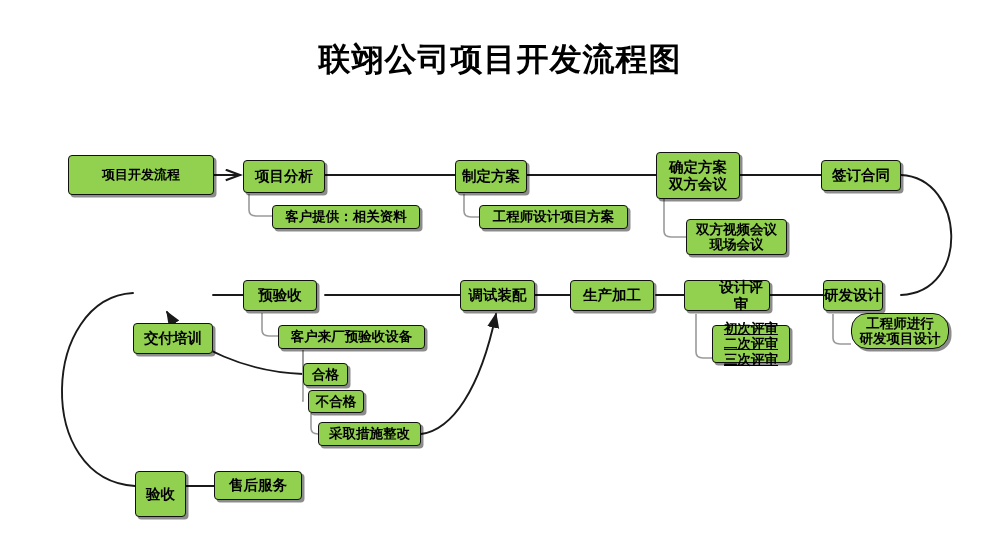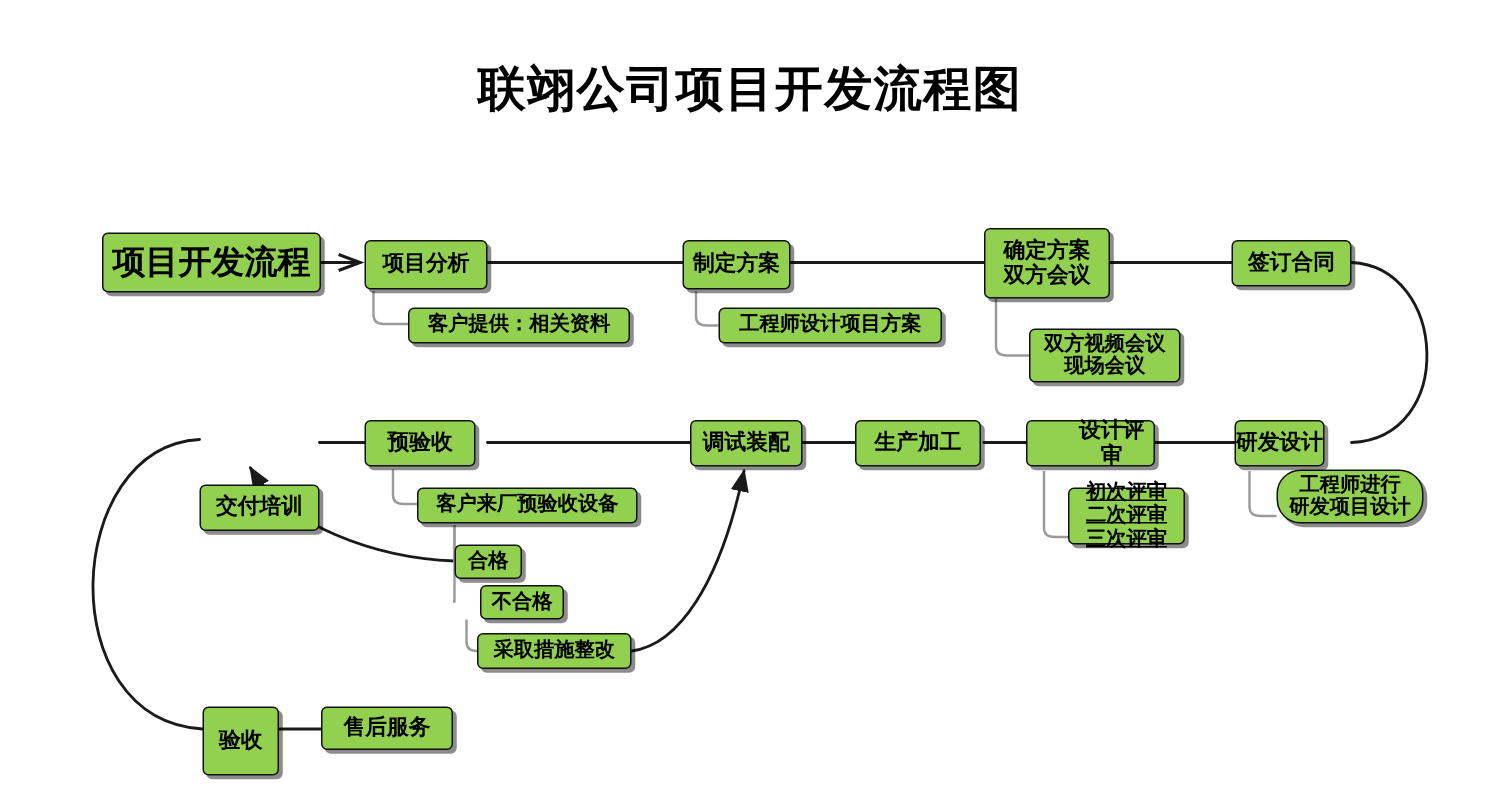--- a/index.html
+++ b/index.html
@@ -51,21 +51,21 @@
     align-items: center;
     justify-content: center;
     text-align: center;
     font-family: "DejaVu Serif", "Liberation Serif", serif;
     font-weight: bold;
     color: #000000;
     line-height: 1.12;
     white-space: pre-line;
     user-select: none;
   }
-  .n-lg { font-size: 22px; }
+  .n-lg { font-size: 13px; }
   .n-md { font-size: 14.5px; }
   .n-sm { font-size: 13.5px; }
 </style>
 </head>
 <body>
 
 <div id="canvas">
 
   <div id="diagram-title">联翊公司项目开发流程图</div>
 
@@ -147,21 +147,21 @@
   <div class="node n-md" style="left:570px; top:280px;  width:84px;  height:31px;text-align:center;">生产加工</div>
 
   <div class="node n-md" style="left:460px; top:280px;  width:75px;  height:31px;">调试装配</div>
 
   <div class="node n-md" style="left:243px; top:280px;  width:74px;  height:31px;">预验收</div>
 
   <div class="node n-sm" style="left:278px; top:325px;  width:147px; height:24px;">客户来厂预验收设备</div>
 
   <div class="node n-sm" style="left:303px; top:363px;  width:45px;  height:23px;">合格</div>
 
-  <div class="node n-sm" style="left:320px; top:390px;  width:56px;  height:23px;">不合格</div>
+  <div class="node n-sm" style="left:308px; top:390px;  width:56px;  height:23px;">不合格</div>
 
   <div class="node n-sm" style="left:318px; top:422px;  width:103px; height:24px;">采取措施整改</div>
 
   <div class="node n-md" style="left:133px; top:279px;  width:80px;  height:31px;margin-top:44px;">交付培训</div>
 
   <div class="node n-md" style="left:135px; top:471px;  width:51px;  height:46px;">验收</div>
 
   <div class="node n-md" style="left:214px; top:471px;  width:88px;  height:29px;">售后服务</div>
 
 </div>

